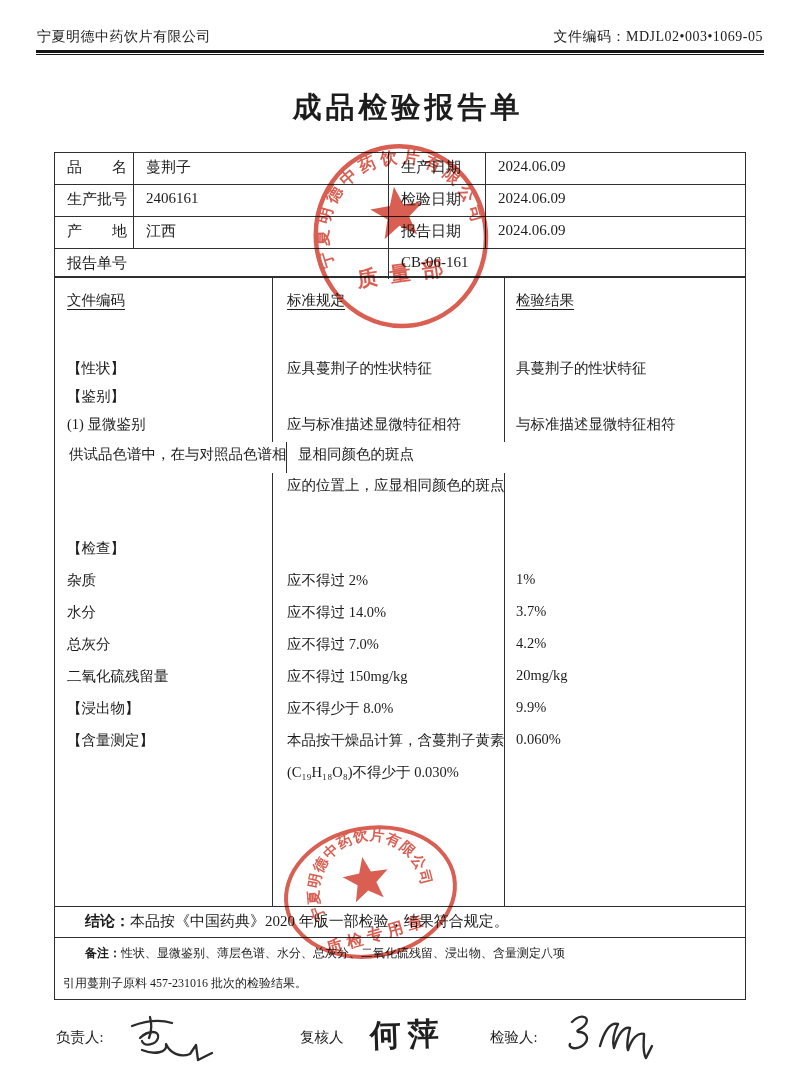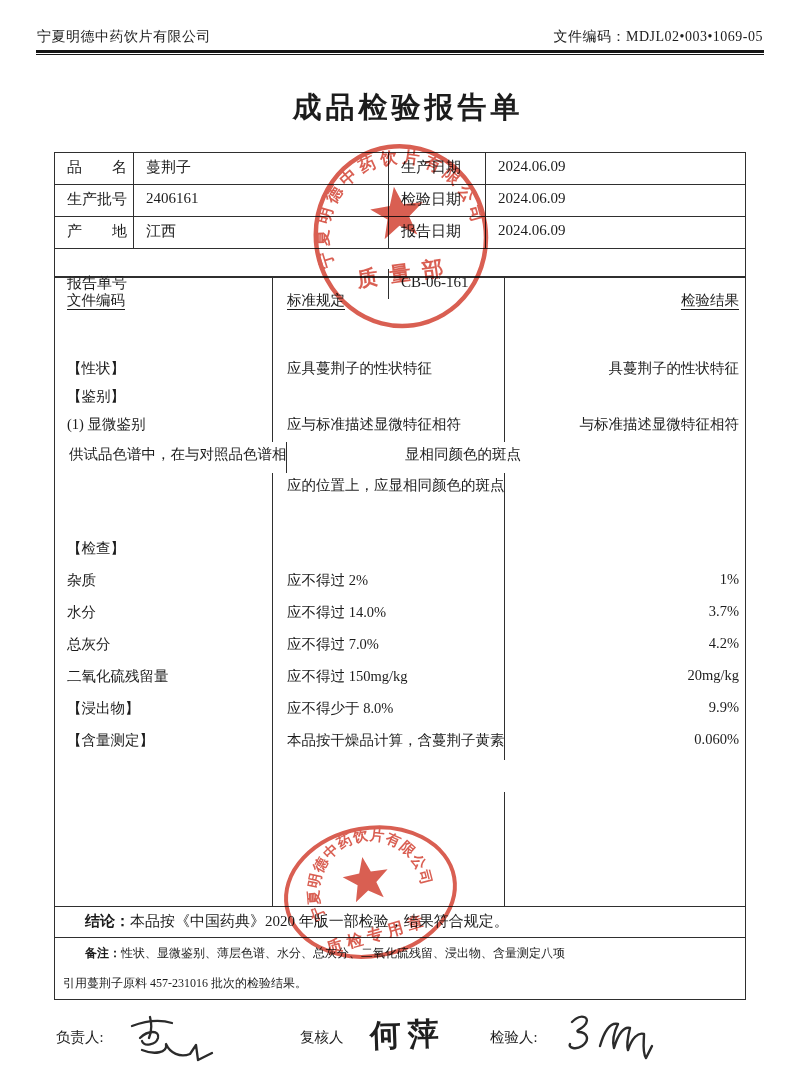--- a/index.html
+++ b/index.html
@@ -9,34 +9,34 @@
   .hdr{position:absolute;top:28px;left:37px;width:726px;display:flex;justify-content:space-between;
        font-size:14px;letter-spacing:0.5px;}
   .rule{position:absolute;top:50px;left:36px;width:728px;height:5px;
         border-top:3px solid #161616;border-bottom:1px solid #161616;box-sizing:border-box;}
   .title{position:absolute;top:88px;left:8px;width:100%;text-align:center;
          font-size:29px;font-weight:bold;letter-spacing:4px;}
   
   .info{position:absolute;left:54px;top:152px;width:692px;height:125px;
         border:1px solid #2f2f2f;box-sizing:border-box;}
   .ir{display:flex;height:31px;border-bottom:1px solid #2f2f2f;}
-  .ir:last-child{border-bottom:none;height:30px;margin-top:20px;}
+  .ir:last-child{border-bottom:none;height:30px;}
   .ic{box-sizing:border-box;border-right:1px solid #2f2f2f;padding:5px 6px 0 12px;
       font-size:15px;white-space:pre;overflow:hidden;}
   .ic.last{border-right:none;}
   .w1{width:79px;}.w2{width:255px;}.w3{width:97px;}.w4{width:259px;}
   .w12{width:334px;}.w34{width:356px;}
   
   .mtable{position:absolute;left:54px;top:277px;width:692px;height:630px;
           border:1px solid #2f2f2f;box-sizing:border-box;display:flex;flex-direction:column;}
   .trow{display:flex;flex:0 0 auto;}
   .tc{box-sizing:border-box;padding:3px 6px 0 12px;font-size:14.5px;white-space:pre;overflow:hidden;}
   .tc1{width:218px;border-right:1px solid #2f2f2f;}
   .tc2{width:232px;border-right:1px solid #2f2f2f;padding-left:14px;}
-  .tc3{width:240px;padding-left:11px;text-align:right;}
+  .tc3{width:240px;padding-left:11px;}
   .thead .tc{padding-top:13px;}
   .thead .tc span{text-decoration:underline;text-underline-offset:4px;}
   .fill{flex:1 1 auto;}
   
   .concl{position:absolute;left:54px;top:907px;width:692px;height:31px;box-sizing:border-box;
          border-left:1px solid #2f2f2f;border-right:1px solid #2f2f2f;border-bottom:1px solid #2f2f2f;
          font-size:15px;line-height:29px;padding-left:30px;white-space:pre;}
   .remark{position:absolute;left:54px;top:938px;width:692px;height:62px;box-sizing:border-box;
           border-left:1px solid #2f2f2f;border-right:1px solid #2f2f2f;border-bottom:1px solid #2f2f2f;
           font-size:12px;}
@@ -157,20 +157,21 @@
       <div class="tc tc2">应不得少于 8.0%</div>
       <div class="tc tc3">9.9%</div>
     </div>
     <div class="trow" style="height:32px">
       <div class="tc tc1">【含量测定】</div>
       <div class="tc tc2">本品按干燥品计算，含蔓荆子黄素</div>
       <div class="tc tc3">0.060%</div>
     </div>
     <div class="trow" style="height:32px">
       <div class="tc tc1"></div>
+      <div class="tc tc2">(C₁₉H₁₈O₈)不得少于 0.030%</div>
       <div class="tc tc3"></div>
     </div>
     <div class="trow fill">
       <div class="tc tc1"></div>
       <div class="tc tc2"></div>
       <div class="tc tc3"></div>
     </div>
   </div>
 
   <div class="concl"><span class="blab">结论：</span><span>本品按《中国药典》2020 年版一部检验，结果符合规定。</span></div>

